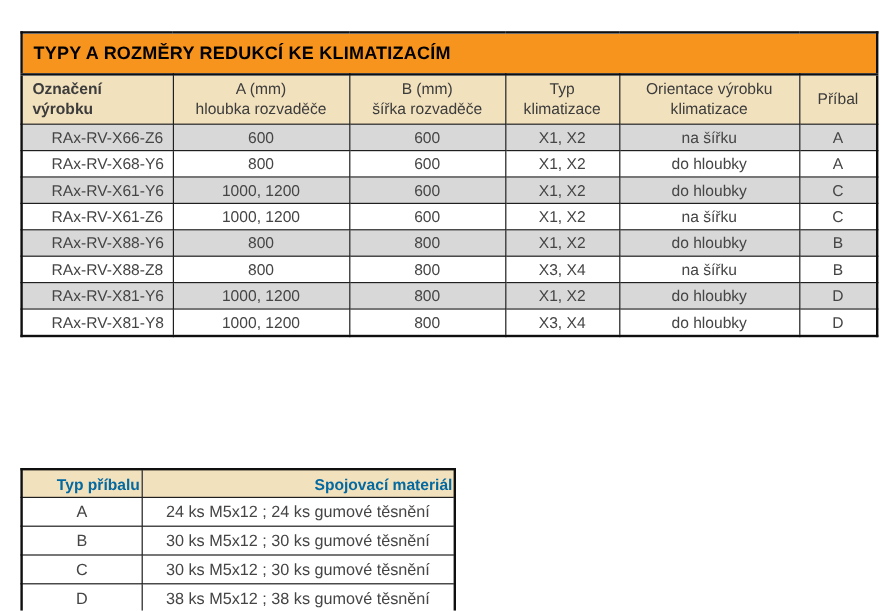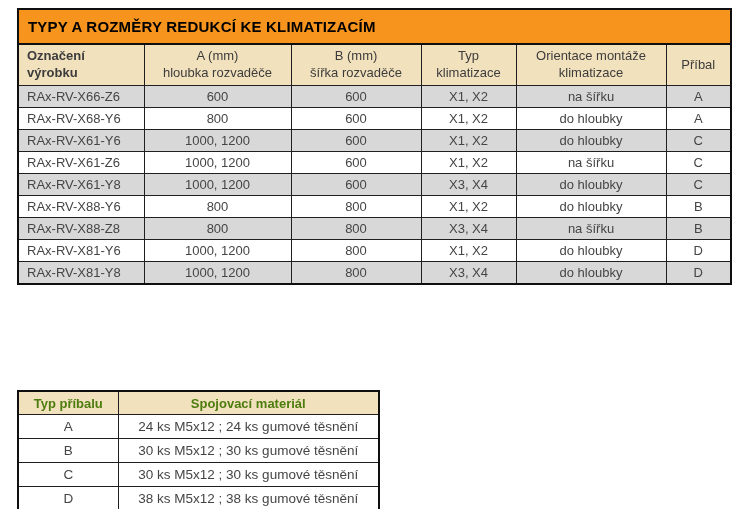--- a/index.html
+++ b/index.html
@@ -15,21 +15,21 @@
     font-family: "Liberation Sans", "DejaVu Sans", sans-serif;
     overflow: hidden;
   }
   table {
     border-collapse: collapse;
     table-layout: fixed;
   }
   .main-table {
     position: absolute;
     left: 17px;
-    top: 8px;
+    top: 26px;
     width: 713px;
     border: 2px solid #0f0f0f;
   }
   .acc-table {
     position: absolute;
     left: 17px;
     top: 390px;
     width: 361px;
     border: 2px solid #0f0f0f;
   }
@@ -70,28 +70,28 @@
     color: #454545;
     text-align: center;
     background: #ffffff;
     vertical-align: middle;
   }
   .main-table tbody tr:nth-child(odd) td {
     background: #D8D8D8;
   }
   .main-table tbody td.col-product {
     text-align: left;
-    padding-left: 8px;
+    padding-left: 24px;
   }
   .acc-table th {
     height: 20px;
     background: #F2E1BD;
-    color: #4d7c0f;
+    color: #0369a1;
     font-weight: bold;
-    text-align: center;
+    text-align: right;
     vertical-align: middle;
   }
   .acc-table td {
     height: 21px;
     color: #454545;
     text-align: center;
     background: #ffffff;
     vertical-align: middle;
     font-size: 13.5px;
   }
@@ -125,21 +125,21 @@
           </th>
           <th class="col-width-b">
             <div>B (mm)</div>
             <div>šířka rozvaděče</div>
           </th>
           <th class="col-ac-type">
             <div>Typ</div>
             <div>klimatizace</div>
           </th>
           <th class="col-orientation">
-            <div>Orientace montáže</div>
+            <div>Orientace výrobku</div>
             <div>klimatizace</div>
           </th>
           <th class="col-accessory">
             <div>Příbal</div>
           </th>
         </tr>
     </thead>
     <tbody id="main-body">
         <tr>
           <td class="col-product">RAx-RV-X66-Z6</td>
@@ -164,28 +164,20 @@
           <td class="col-ac-type">X1, X2</td>
           <td class="col-orientation">do hloubky</td>
           <td class="col-accessory">C</td>
         </tr>
         <tr>
           <td class="col-product">RAx-RV-X61-Z6</td>
           <td class="col-depth-a">1000, 1200</td>
           <td class="col-width-b">600</td>
           <td class="col-ac-type">X1, X2</td>
           <td class="col-orientation">na šířku</td>
-          <td class="col-accessory">C</td>
-        </tr>
-        <tr>
-          <td class="col-product">RAx-RV-X61-Y8</td>
-          <td class="col-depth-a">1000, 1200</td>
-          <td class="col-width-b">600</td>
-          <td class="col-ac-type">X3, X4</td>
-          <td class="col-orientation">do hloubky</td>
           <td class="col-accessory">C</td>
         </tr>
         <tr>
           <td class="col-product">RAx-RV-X88-Y6</td>
           <td class="col-depth-a">800</td>
           <td class="col-width-b">800</td>
           <td class="col-ac-type">X1, X2</td>
           <td class="col-orientation">do hloubky</td>
           <td class="col-accessory">B</td>
         </tr>

